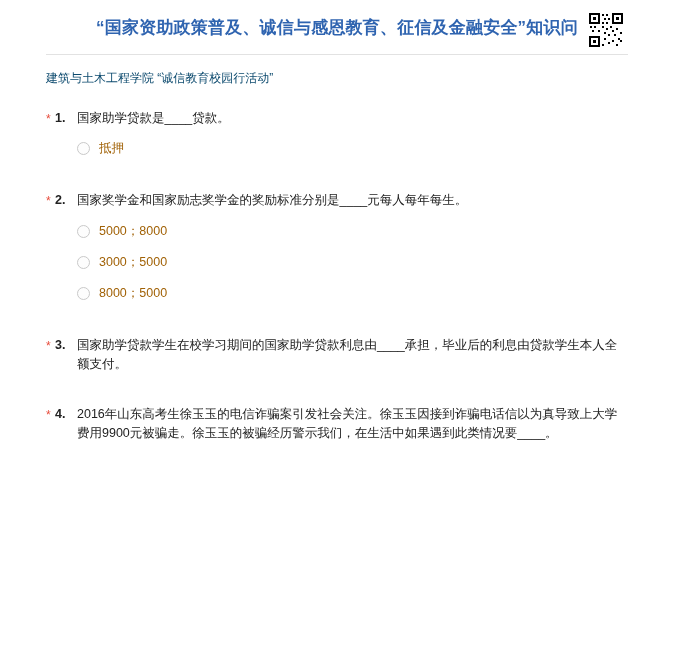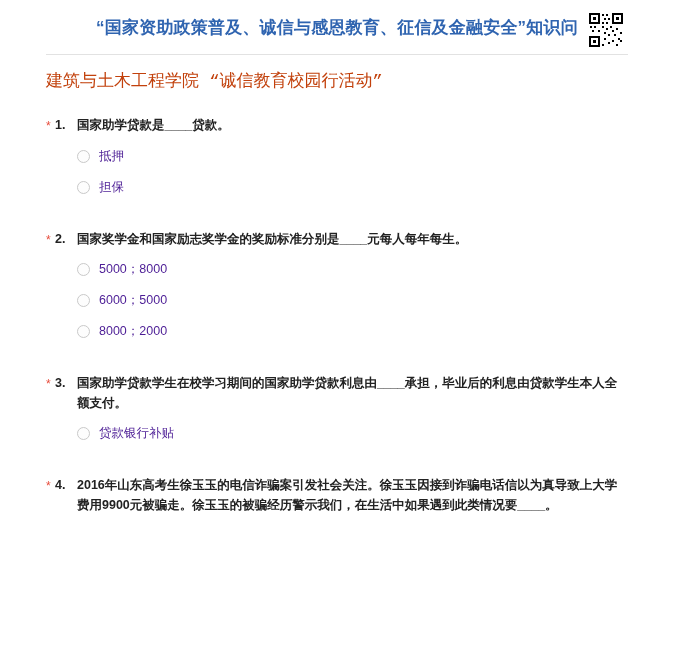--- a/index.html
+++ b/index.html
@@ -43,24 +43,23 @@
     width: 36px;
     height: 36px;
   }
   .qr svg { display: block; }
   .divider {
     margin: 14px 46px 0 46px;
     border-top: 1px solid #e2e2e2;
   }
   .subtitle {
     margin: 14px 46px 0 46px;
-    font-size: 17px;
-    color: #c2410c;
+    font-size: 12px;
+    color: #0c4a6e;
     line-height: 1.5;
-    font-family: Liberation Mono, monospace;
   }
   .questions {
     margin: 22px 46px 0 46px;
   }
   .question {
     margin-bottom: 30px;
   }
   .q-head {
     display: flex;
     align-items: flex-start;
@@ -75,21 +74,21 @@
     flex: 0 0 9px;
     padding-top: 1px;
   }
   .q-num {
     font-weight: bold;
     width: 22px;
     flex: 0 0 22px;
     color: #222222;
   }
   .q-text {
-    font-weight: bold;
+    font-weight: normal;
     color: #222222;
     flex: 1 1 auto;
   }
   .options {
     margin: 8px 0 0 31px;
   }
   .option {
     display: flex;
     align-items: center;
     margin: 0 0 6px 0;
@@ -99,21 +98,21 @@
   }
   .radio {
     width: 11px;
     height: 11px;
     border: 1px solid #c9c9c9;
     border-radius: 50%;
     background: #fdfdfd;
     margin-right: 9px;
     flex: 0 0 11px;
   }
-  .opt-label { color: #4c1d95; }
+  .opt-label { color: #a16207; }
 </style>
 </head>
 <body>
 
 <div class="page">
 
   <div class="title-row">
     <div class="survey-title">“国家资助政策普及、诚信与感恩教育、征信及金融安全”知识问</div>
     <div class="qr">
       <svg width="36" height="36" viewBox="0 0 36 36" aria-hidden="true">
@@ -167,60 +166,52 @@
       <div class="q-head">
         <span class="q-required">*</span>
         <span class="q-num">1.</span>
         <span class="q-text">国家助学贷款是____贷款。</span>
       </div>
       <div class="options">
         <div class="option">
           <span class="radio"></span>
           <span class="opt-label">抵押</span>
         </div>
-        <div class="option">
-          <span class="radio"></span>
-          <span class="opt-label">担保</span>
-        </div>
       </div>
     </div>
 
     <div class="question">
       <div class="q-head">
         <span class="q-required">*</span>
         <span class="q-num">2.</span>
         <span class="q-text">国家奖学金和国家励志奖学金的奖励标准分别是____元每人每年每生。</span>
       </div>
       <div class="options">
         <div class="option">
           <span class="radio"></span>
           <span class="opt-label">5000；8000</span>
         </div>
         <div class="option">
           <span class="radio"></span>
-          <span class="opt-label">6000；5000</span>
-        </div>
-        <div class="option">
-          <span class="radio"></span>
-          <span class="opt-label">8000；2000</span>
+          <span class="opt-label">3000；5000</span>
+        </div>
+        <div class="option">
+          <span class="radio"></span>
+          <span class="opt-label">8000；5000</span>
         </div>
       </div>
     </div>
 
     <div class="question">
       <div class="q-head">
         <span class="q-required">*</span>
         <span class="q-num">3.</span>
         <span class="q-text">国家助学贷款学生在校学习期间的国家助学贷款利息由____承担，毕业后的利息由贷款学生本人全额支付。</span>
       </div>
       <div class="options">
-        <div class="option">
-          <span class="radio"></span>
-          <span class="opt-label">贷款银行补贴</span>
-        </div>
       </div>
     </div>
 
     <div class="question">
       <div class="q-head">
         <span class="q-required">*</span>
         <span class="q-num">4.</span>
         <span class="q-text">2016年山东高考生徐玉玉的电信诈骗案引发社会关注。徐玉玉因接到诈骗电话信以为真导致上大学费用9900元被骗走。徐玉玉的被骗经历警示我们，在生活中如果遇到此类情况要____。</span>
       </div>
     </div>

